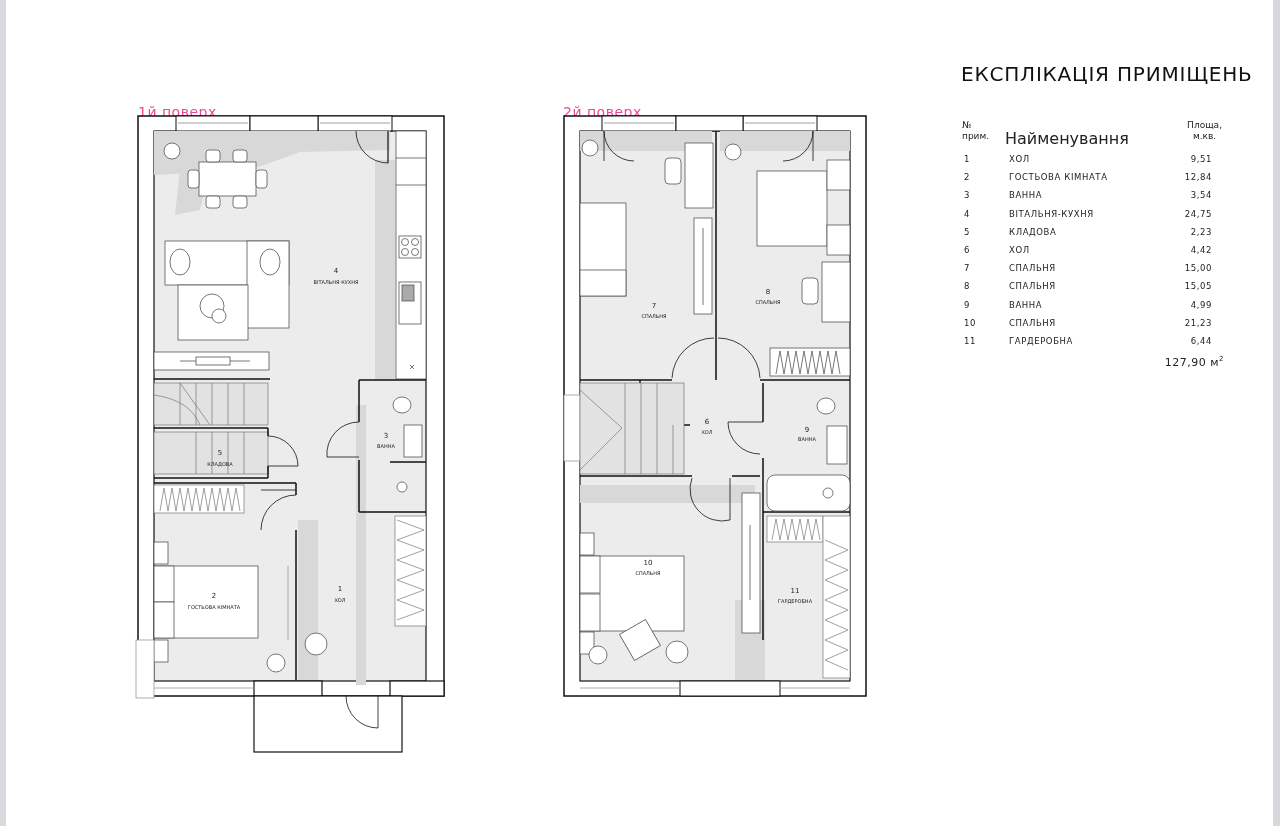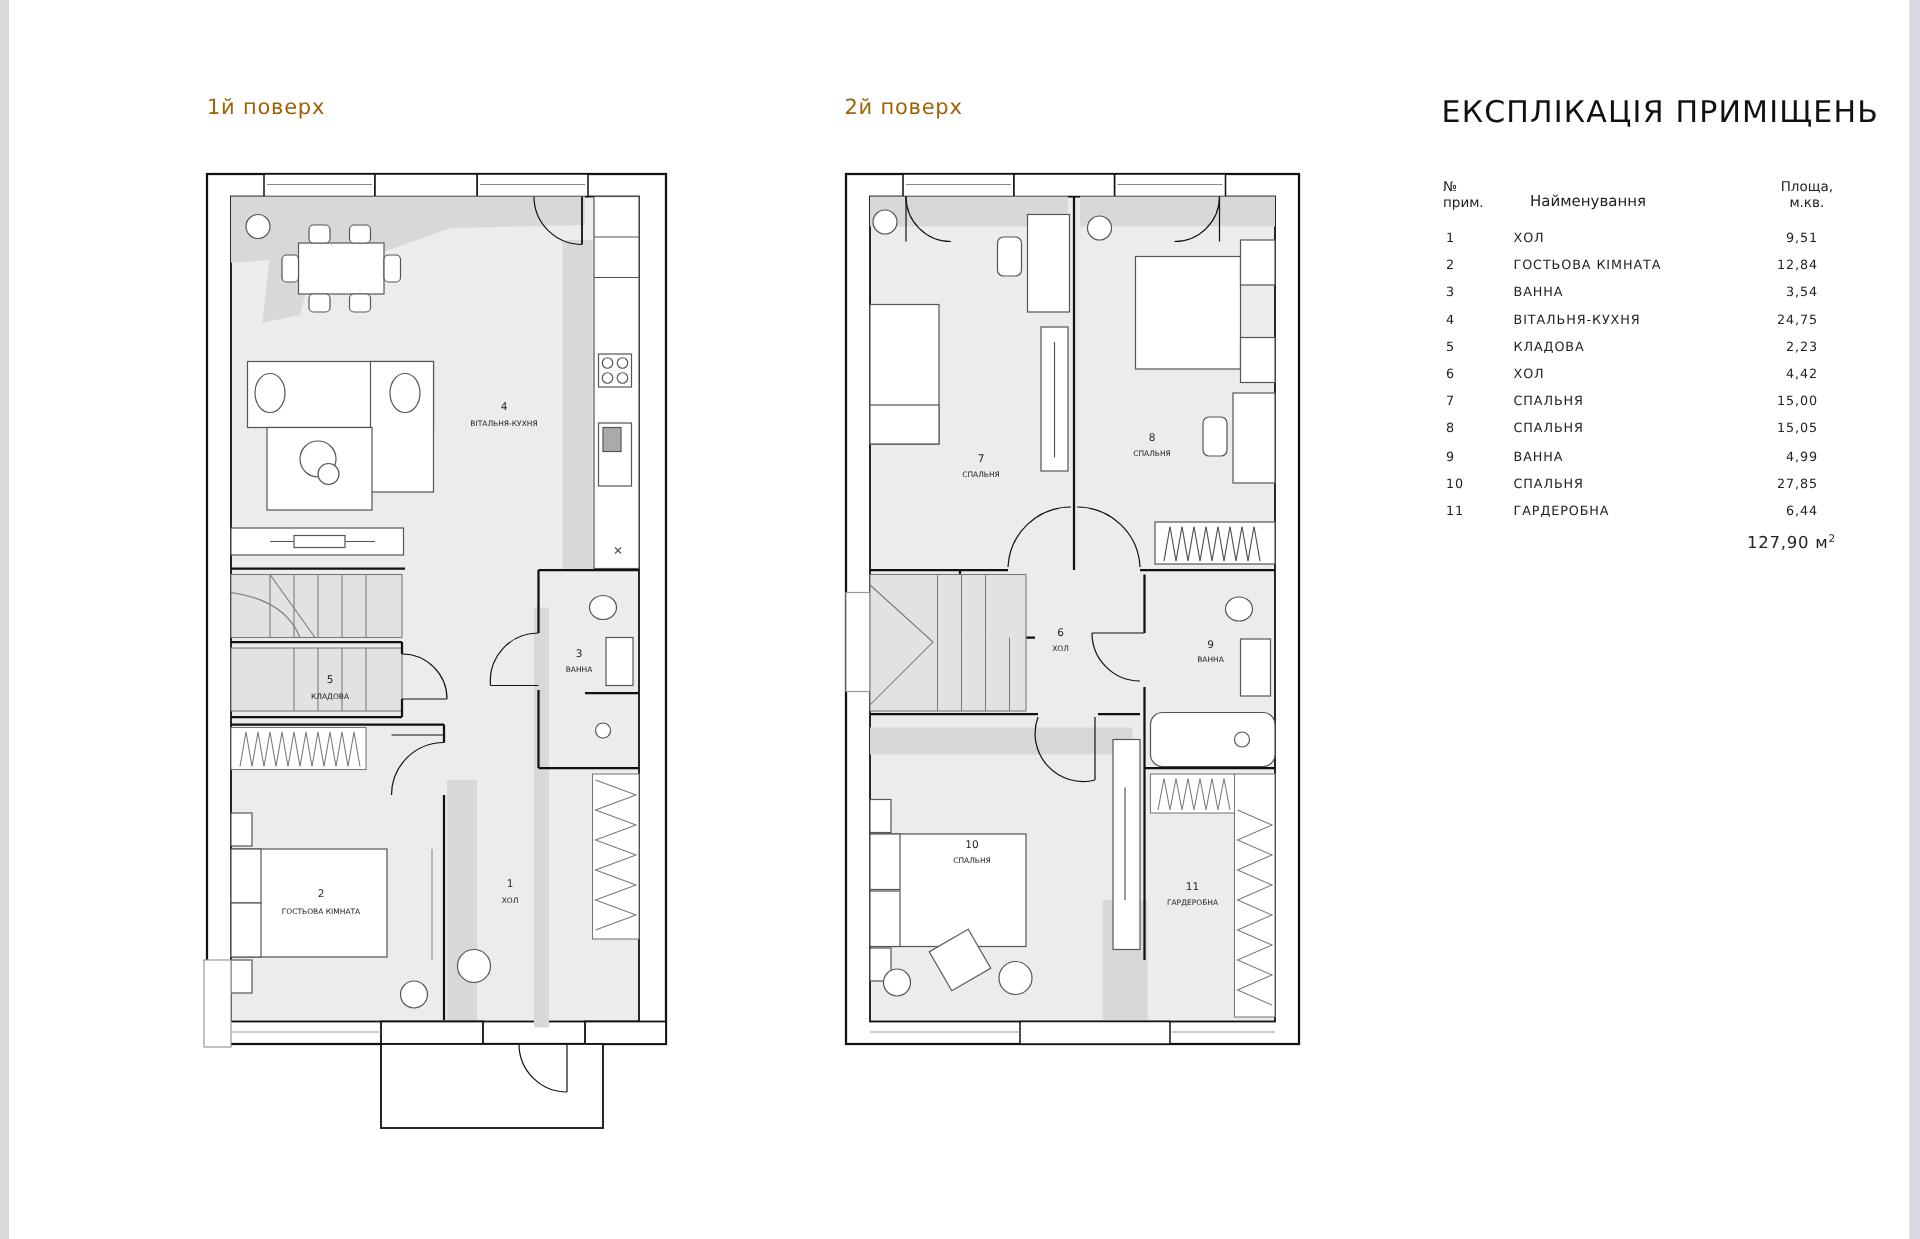--- a/index.html
+++ b/index.html
@@ -1,26 +1,26 @@
 <!DOCTYPE html>
 <html><head>
 <meta charset="utf-8">
 <style>
   html, body { margin:0; padding:0; }
   body { width:1280px; height:826px; background:#ffffff; position:relative; overflow:hidden;
          font-family:"DejaVu Sans", sans-serif; color:#111; }
   .edge-left { position:absolute; left:0; top:0; width:6px; height:826px; background:#d9d8de; }
   .edge-right { position:absolute; right:0; top:0; width:7px; height:826px; background:#d9d8de; }
-  .floor-title { position:absolute; font-size:14px; letter-spacing:0.5px; color:#a16207; }
+  .floor-title { position:absolute; font-size:14px; letter-spacing:0.5px; color:#ec4899;margin-top:40px; }
   .expl-title { position:absolute; left:961px; top:62px; font-size:20px; letter-spacing:0.8px; color:#111; }
   svg text { font-family:"DejaVu Sans", sans-serif; fill:#222; }
   .tbl { position:absolute; left:962px; top:120px; width:270px; font-size:9px; color:#222; }
   .tbl .hdr { position:relative; height:30px; }
   .tbl .hdr .c1 { position:absolute; left:0; top:0; line-height:11px; }
-  .tbl .hdr .c2 { position:absolute; left:58px; top:9px; font-size:10px; }
+  .tbl .hdr .c2 { position:absolute; left:43px; top:9px; font-size:16px; }
   .tbl .hdr .c3 { position:absolute; right:10px; top:0; text-align:center; line-height:11px; }
   .tbl .row { position:relative; height:18.2px; font-size:8.5px; letter-spacing:0.6px; }
   .tbl .row .n { position:absolute; left:2px; top:4px; }
   .tbl .row .name { position:absolute; left:47px; top:4px; }
   .tbl .row .area { position:absolute; right:20px; top:4px; }
   .tbl .total { position:absolute; right:8px; top:235px; font-size:11px; letter-spacing:0.5px; }
   .tbl .total sup { font-size:7px; }
 </style>
 </head>
 <body>
@@ -361,21 +361,21 @@
         <span class="area">15,05</span>
       </div>
       <div class="row">
         <span class="n">9</span>
         <span class="name">ВАННА</span>
         <span class="area">4,99</span>
       </div>
       <div class="row">
         <span class="n">10</span>
         <span class="name">СПАЛЬНЯ</span>
-        <span class="area">27,85</span>
+        <span class="area">21,23</span>
       </div>
       <div class="row">
         <span class="n">11</span>
         <span class="name">ГАРДЕРОБНА</span>
         <span class="area">6,44</span>
       </div>
     </div>
   <div class="total">
     <span>127,90</span>
     <span>м</span><sup>2</sup>

